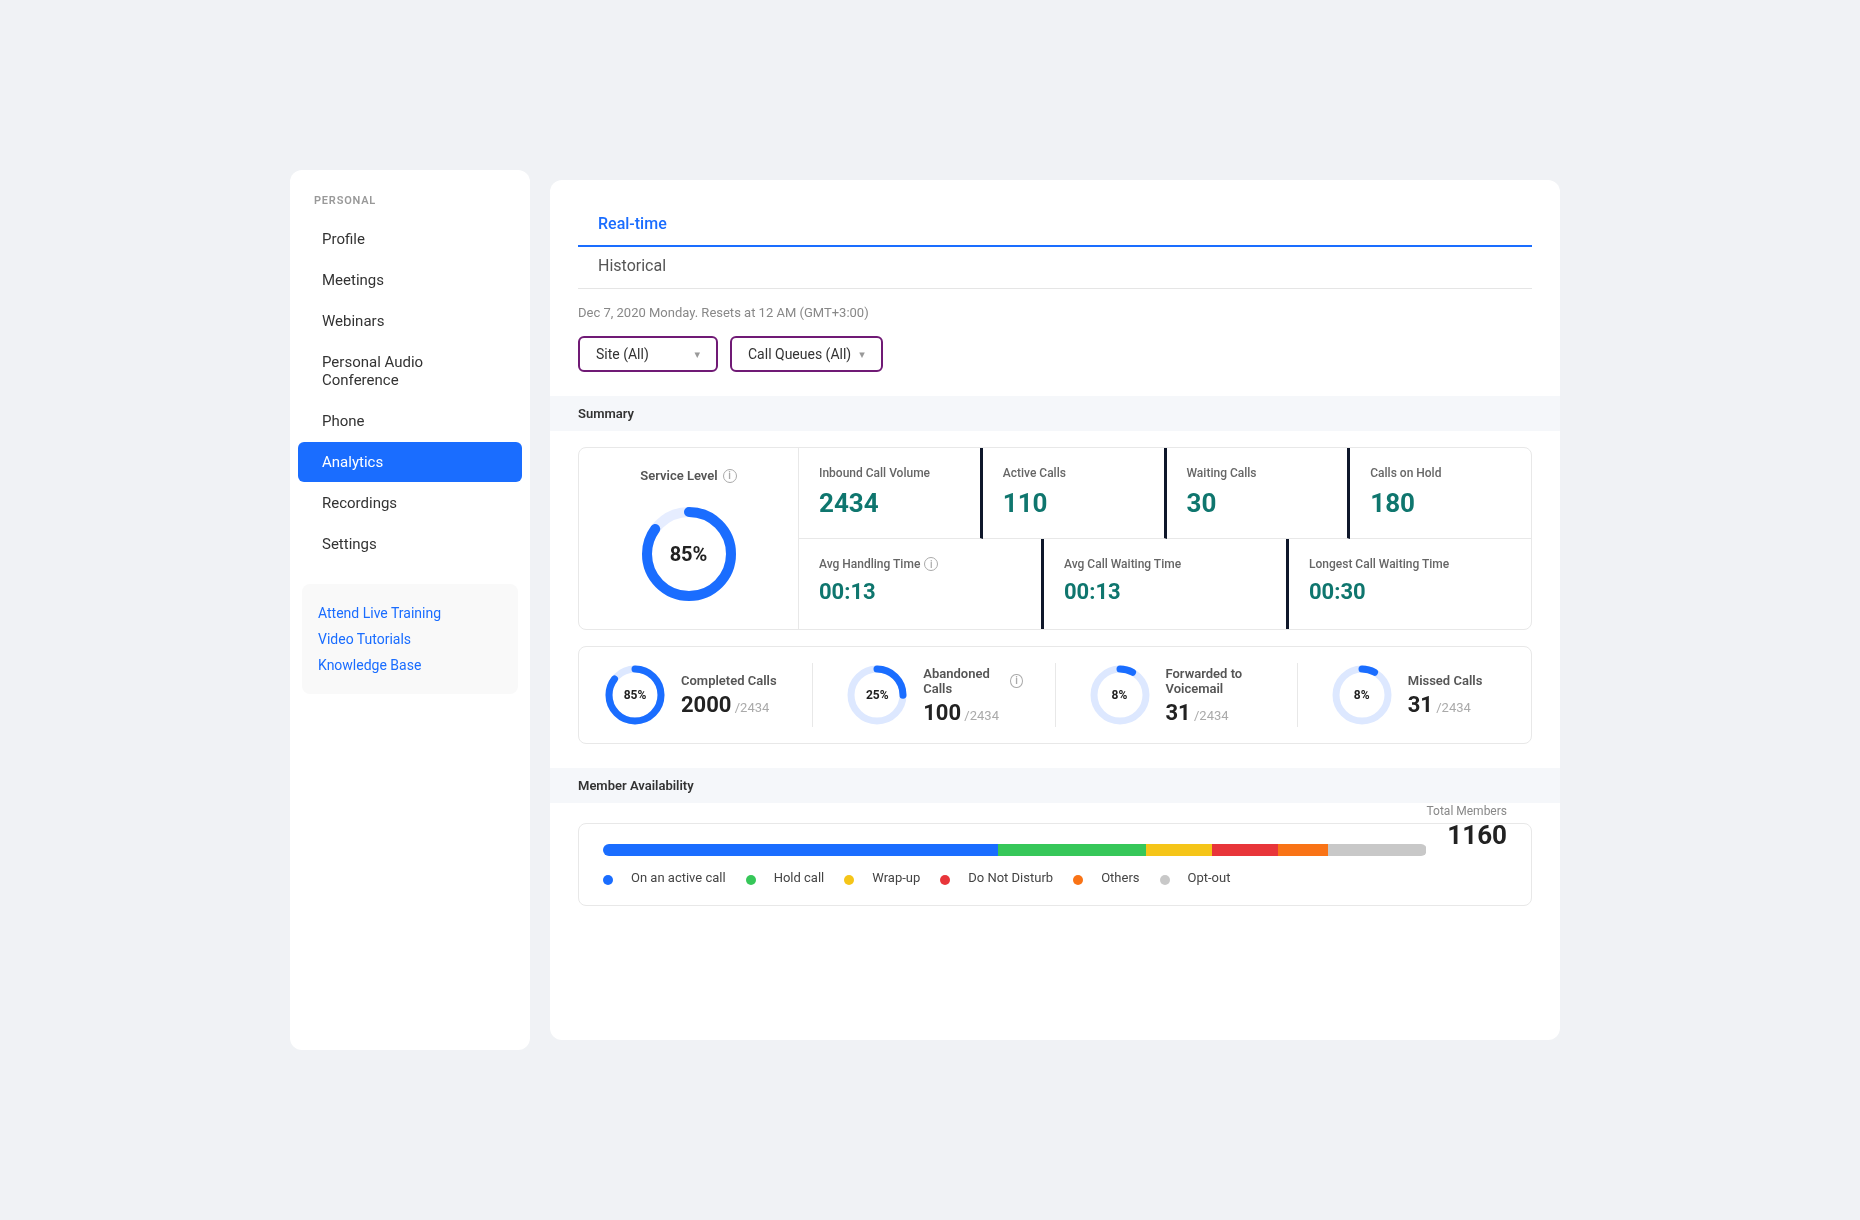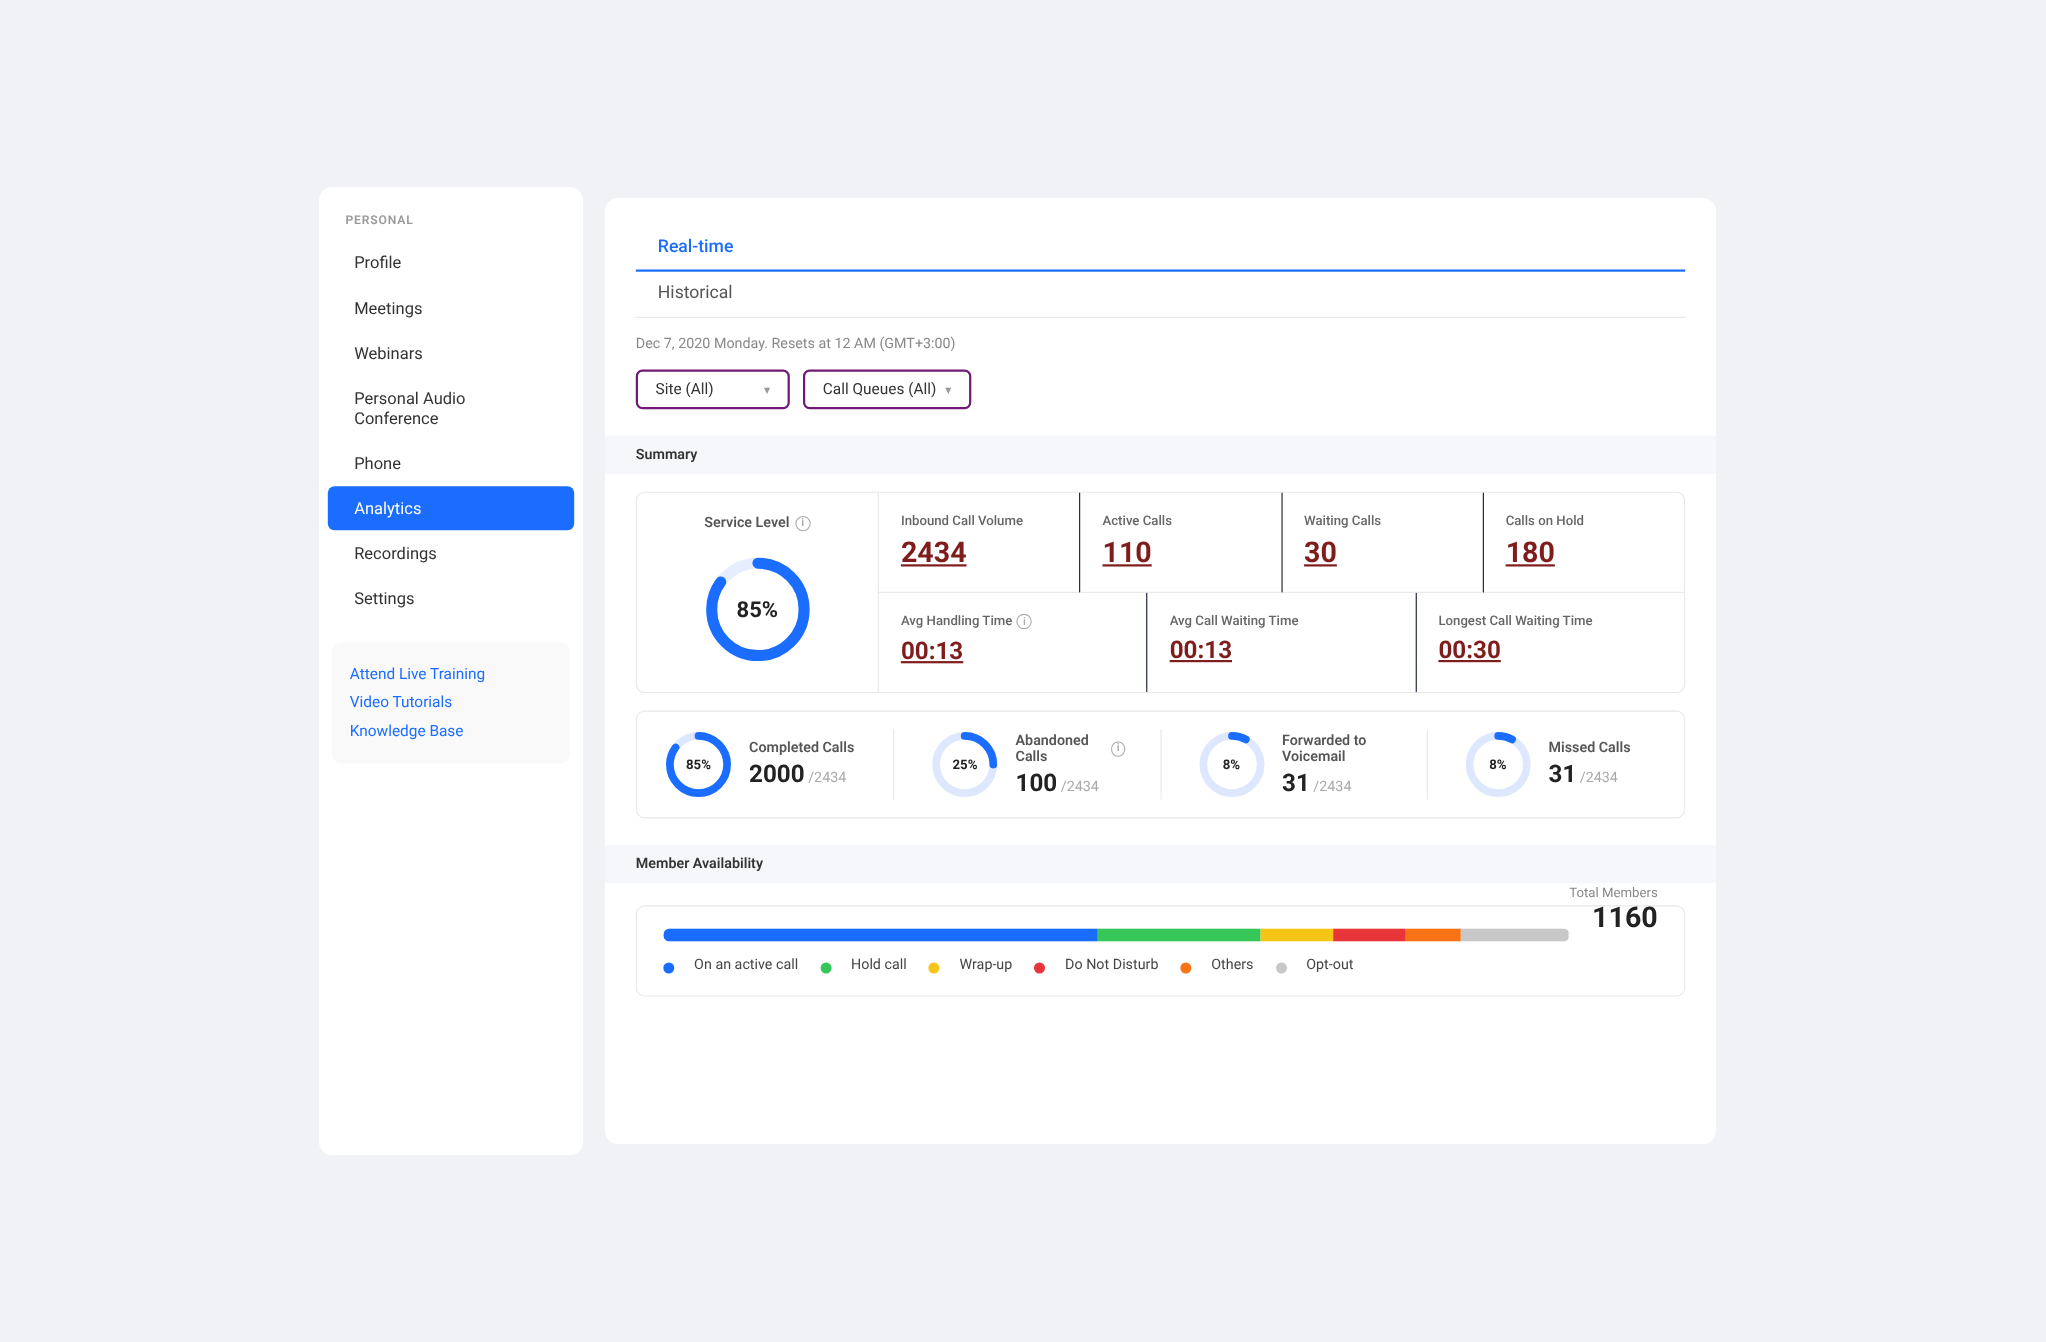--- a/index.html
+++ b/index.html
@@ -205,36 +205,35 @@
       display: flex;
       flex-direction: column;
     }
     .stats-row {
       display: flex;
       flex: 1;
     }
     .stat-cell {
       flex: 1;
       padding: 18px 20px;
-      border-right: 1px solid #0f172a;
+      border-right: 3px solid #0f172a;
       border-bottom: 1px solid #e8e8e8;
     }
     .stat-cell:last-child { border-right: none; }
     .stats-row:last-child .stat-cell { border-bottom: none; }
     .stat-label {
       font-size: 12px;
       color: #666;
       margin-bottom: 8px;
       font-weight: 500;
     }
     .stat-value {
       font-size: 26px;
       font-weight: 700;
-      color: #7f1d1d;
-      text-decoration: underline;
+      color: #0f766e;
     }
     .stat-value.medium { font-size: 22px; }
 
     
     .calls-detail-box {
       border: 1px solid #e8e8e8;
       border-radius: 8px;
       display: flex;
       align-items: center;
       padding: 16px 24px;

